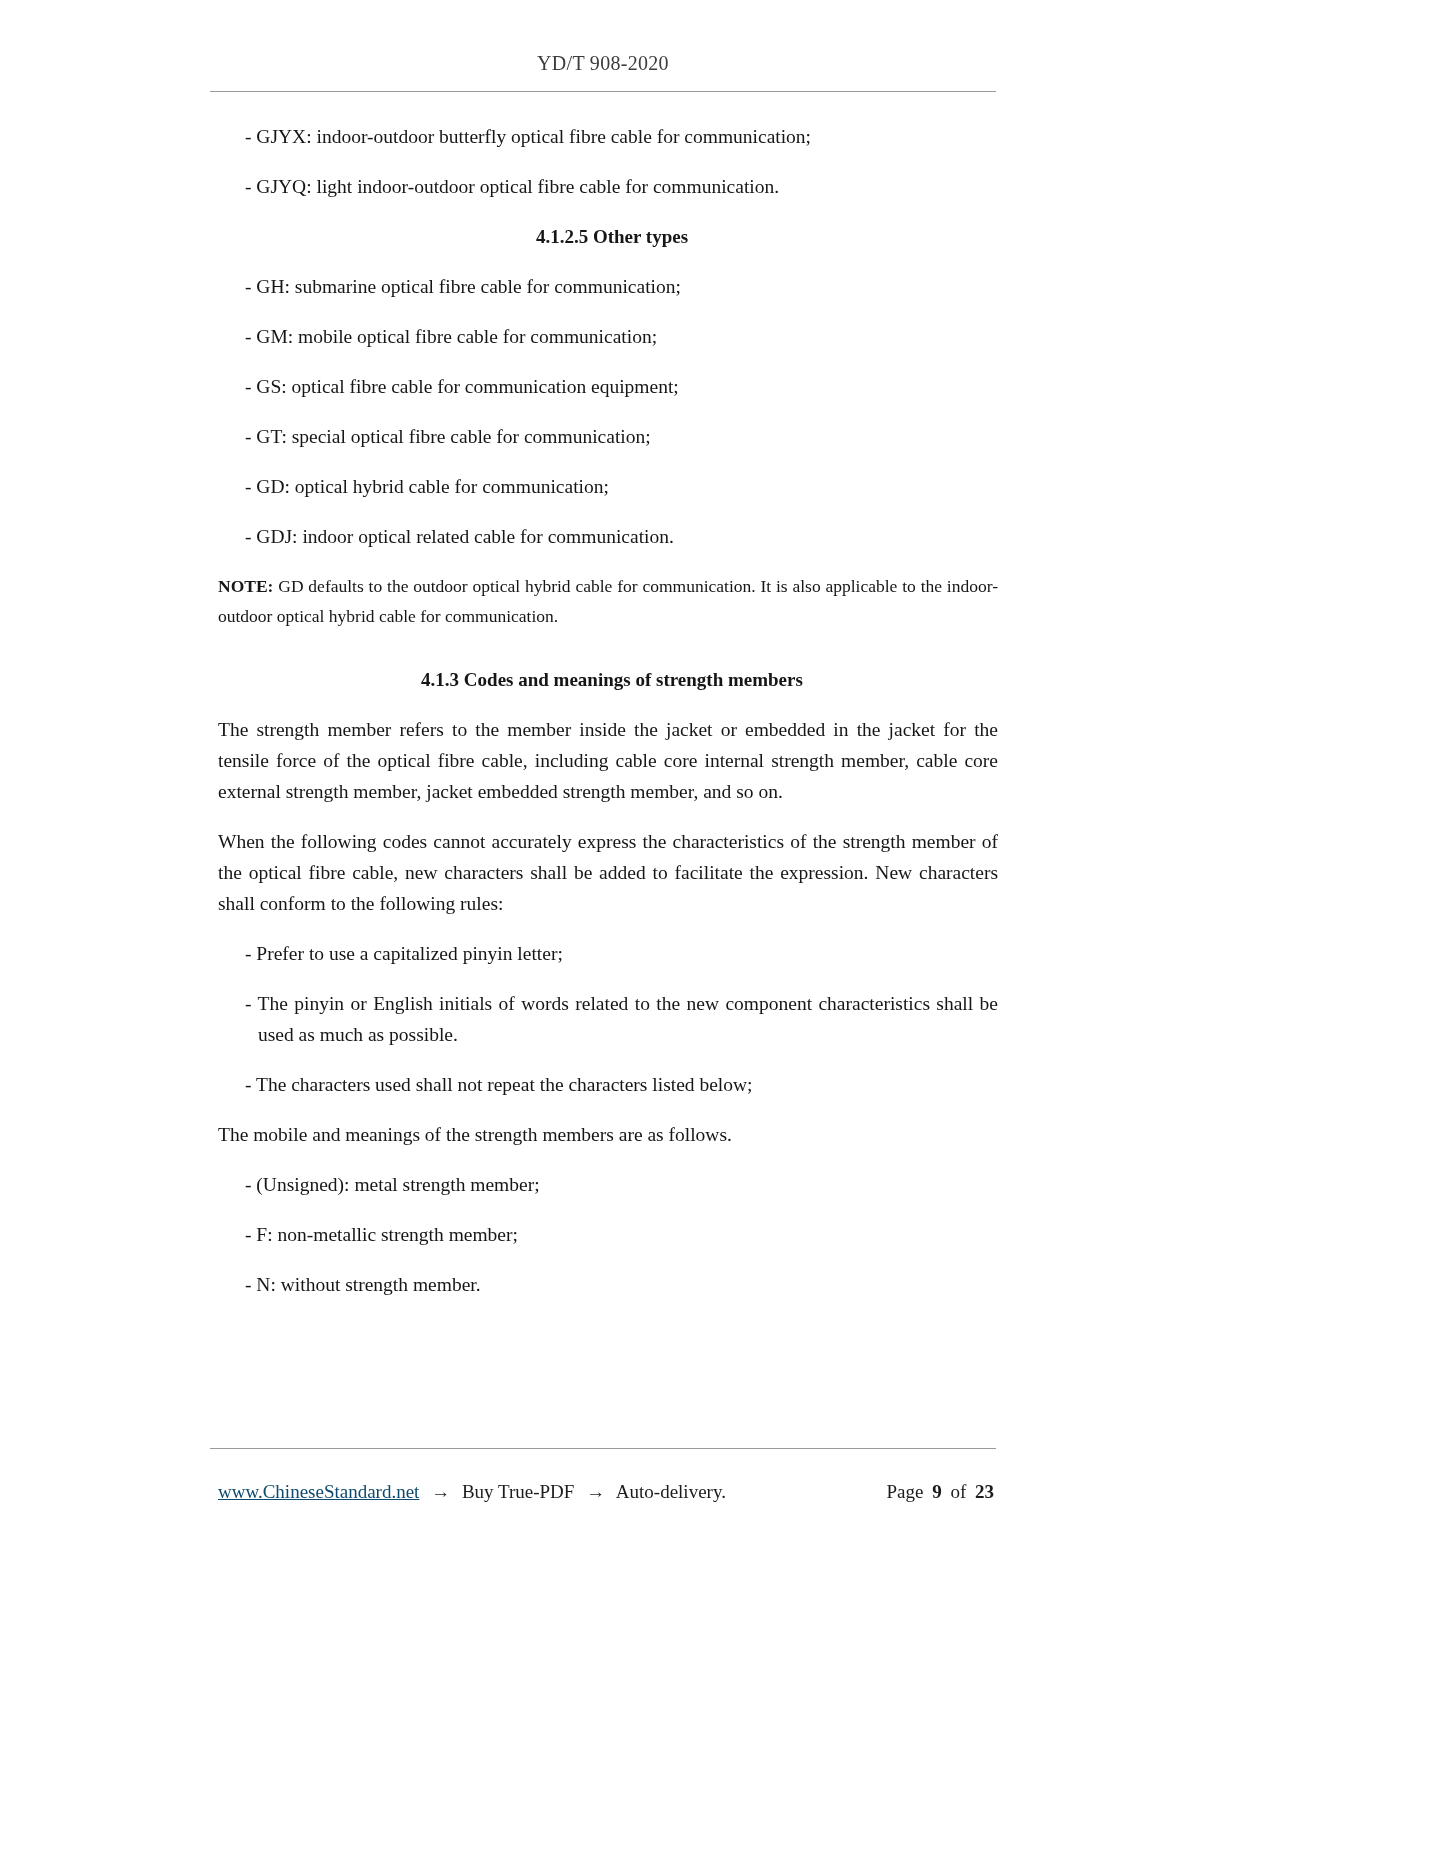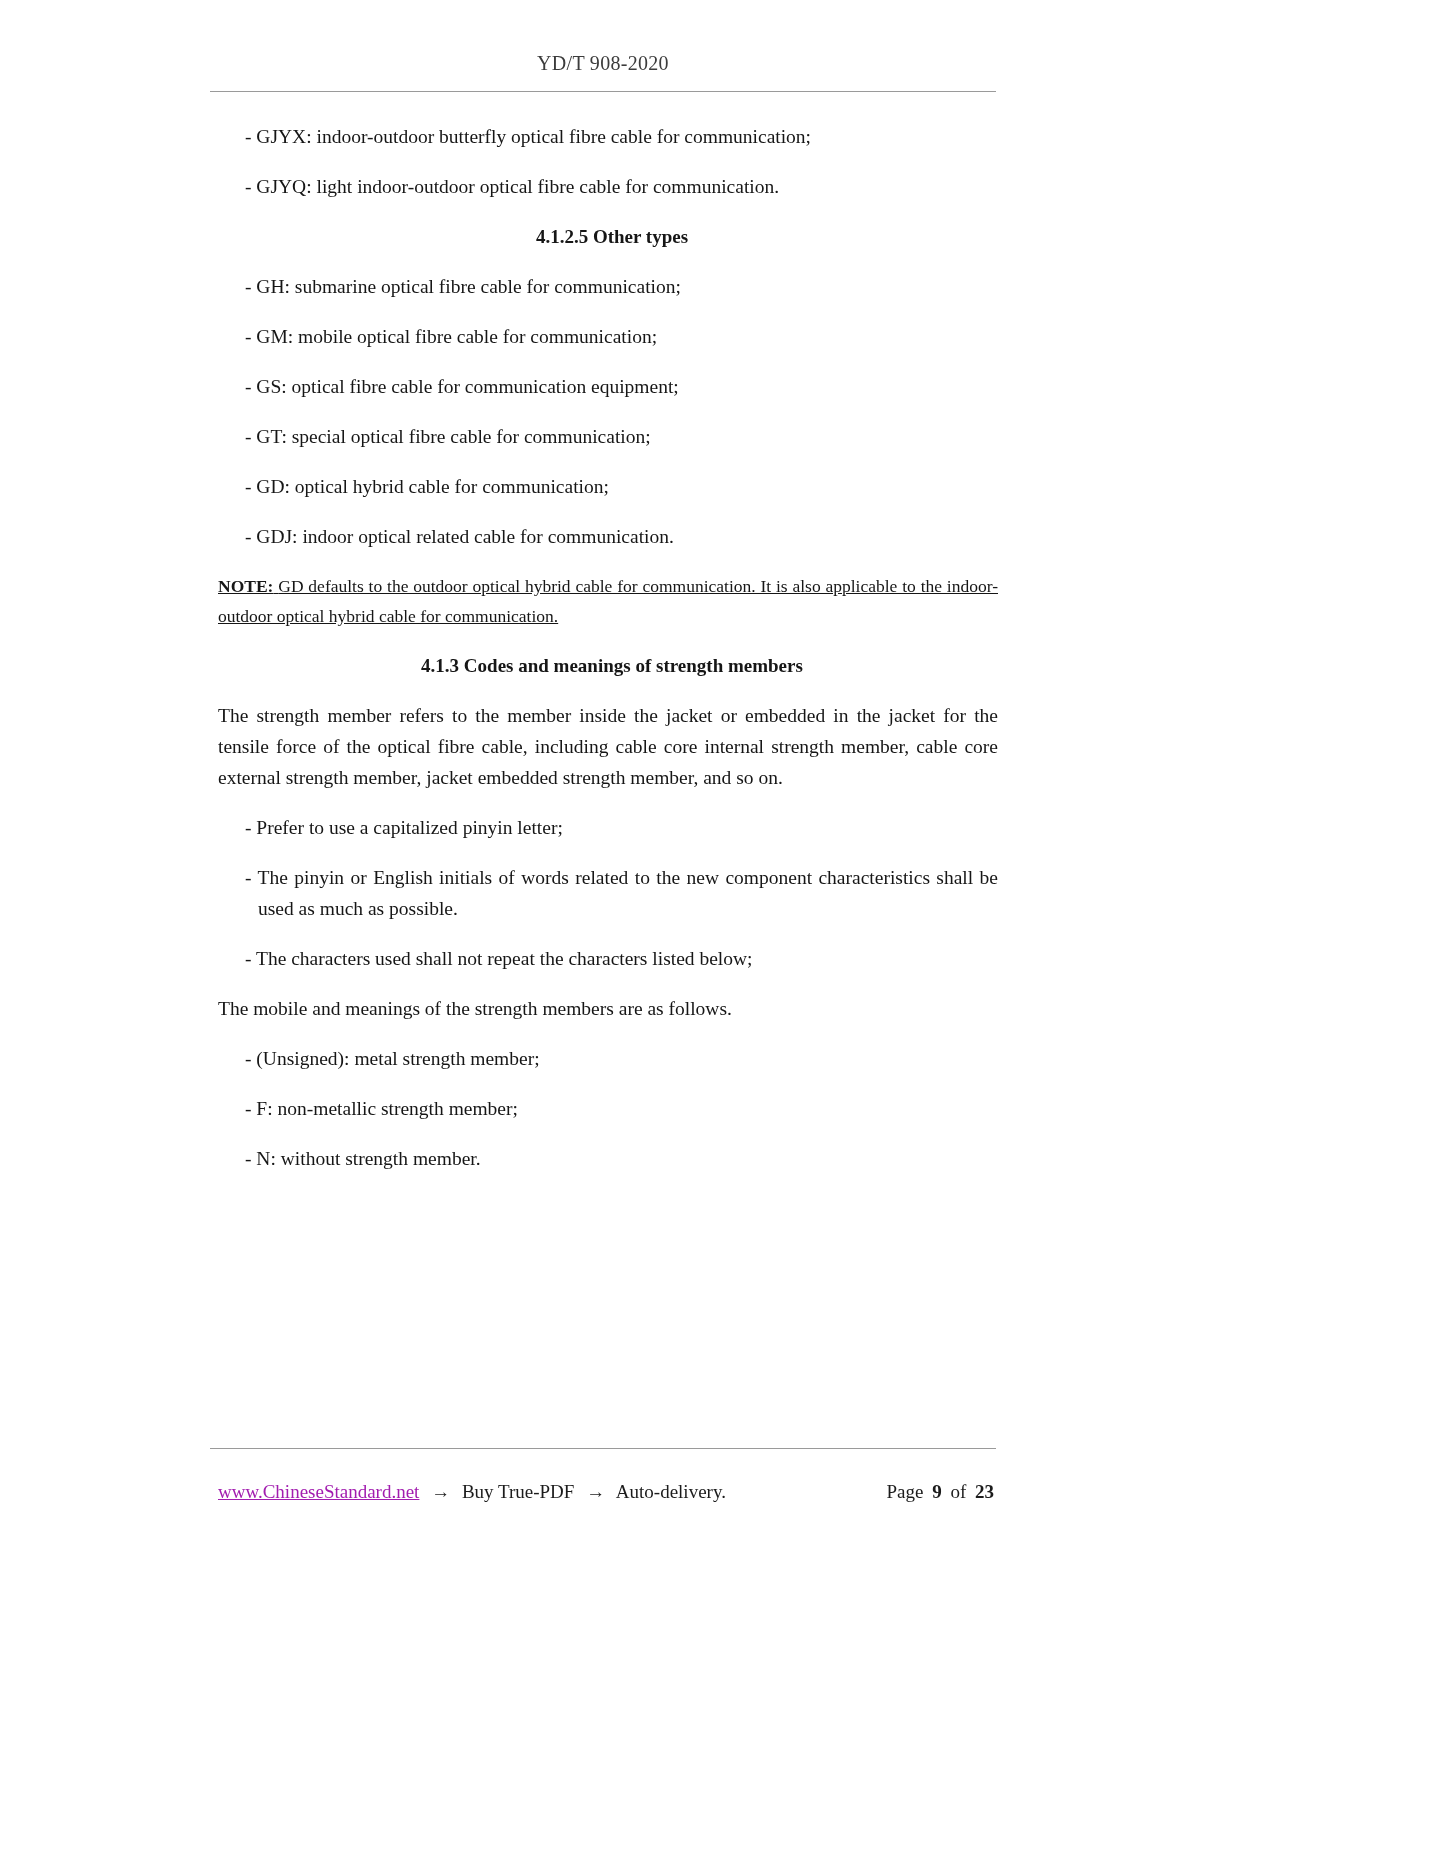--- a/index.html
+++ b/index.html
@@ -54,23 +54,22 @@
   .heading {
     font-size: 19px;
     font-weight: bold;
     margin: 0 0 19px 8px;
     line-height: 31px;
     text-align: center;
   }
   .note {
     font-size: 17.5px;
     line-height: 30px;
-    margin: 0 0 19px 0;
+    margin: 0 0 33px 0;
     text-align: justify;
-    text-decoration: underline;
   }
   .note-label { font-weight: bold; }
 
   
   .page-footer {
     position: absolute;
     top: 1448px;
     left: 210px;
     width: 786px;
     border-top: 1px solid #9a9a9a;
@@ -78,21 +77,21 @@
   .footer-row {
     display: flex;
     justify-content: space-between;
     align-items: baseline;
     padding-top: 32px;
     font-size: 19px;
     color: #1c1c1c;
   }
   .footer-left { padding-left: 8px; white-space: nowrap; }
   .footer-link {
-    color: #a21caf;
+    color: #0c4a6e;
     text-decoration: underline;
     cursor: pointer;
   }
   .arrow { margin: 0 7px; display: inline-block; }
   .footer-right { white-space: nowrap; }
   .footer-right b { font-weight: bold; margin: 0 2px; }
   .footer-right span { margin: 0 2px; }
 </style>
 </head>
 <body>
@@ -120,20 +119,21 @@
 
     <p class="note">
       <span class="note-label">NOTE:</span>
       <span>GD defaults to the outdoor optical hybrid cable for communication. It is also applicable to the indoor-outdoor optical hybrid cable for communication.</span>
     </p>
 
     <h3 class="heading">4.1.3 Codes and meanings of strength members</h3>
 
     <p class="para">The strength member refers to the member inside the jacket or embedded in the jacket for the tensile force of the optical fibre cable, including cable core internal strength member, cable core external strength member, jacket embedded strength member, and so on.</p>
 
+    <p class="para">When the following codes cannot accurately express the characteristics of the strength member of the optical fibre cable, new characters shall be added to facilitate the expression. New characters shall conform to the following rules:</p>
 
     <p class="item">- Prefer to use a capitalized pinyin letter;</p>
     <p class="item">- The pinyin or English initials of words related to the new component characteristics shall be used as much as possible.</p>
     <p class="item">- The characters used shall not repeat the characters listed below;</p>
 
     <p class="para">The mobile and meanings of the strength members are as follows.</p>
 
     <p class="item">- (Unsigned): metal strength member;</p>
     <p class="item">- F: non-metallic strength member;</p>
     <p class="item">- N: without strength member.</p>

